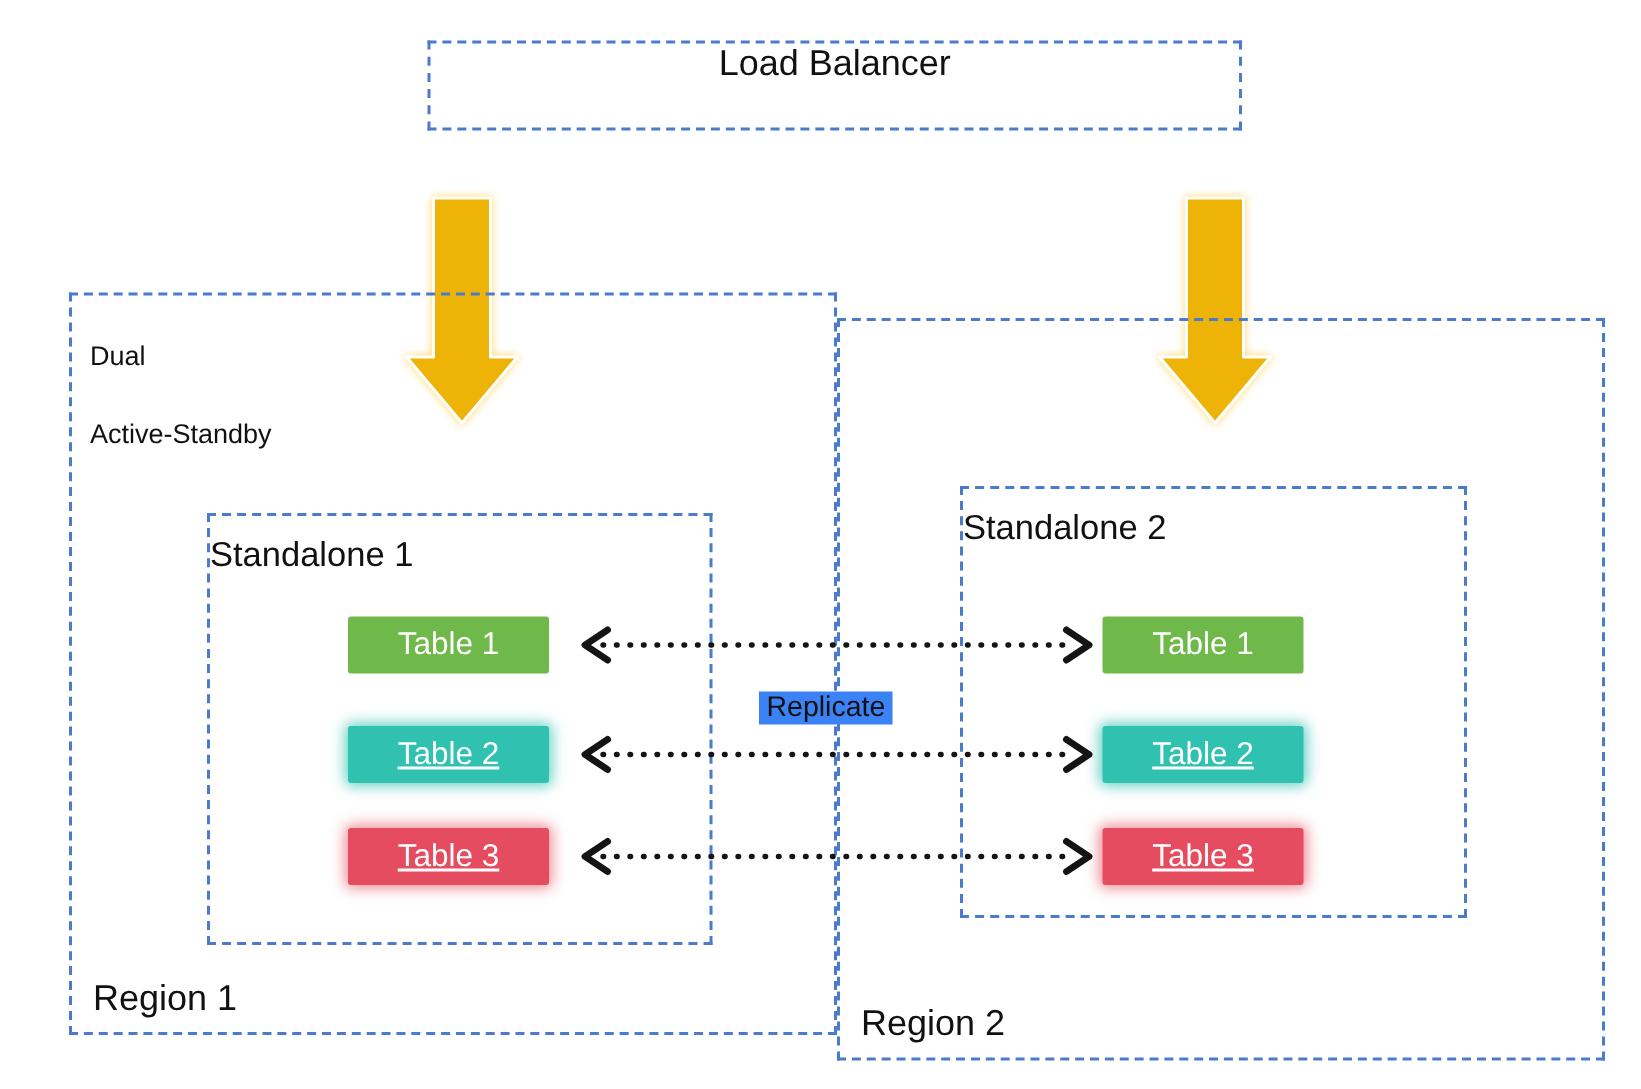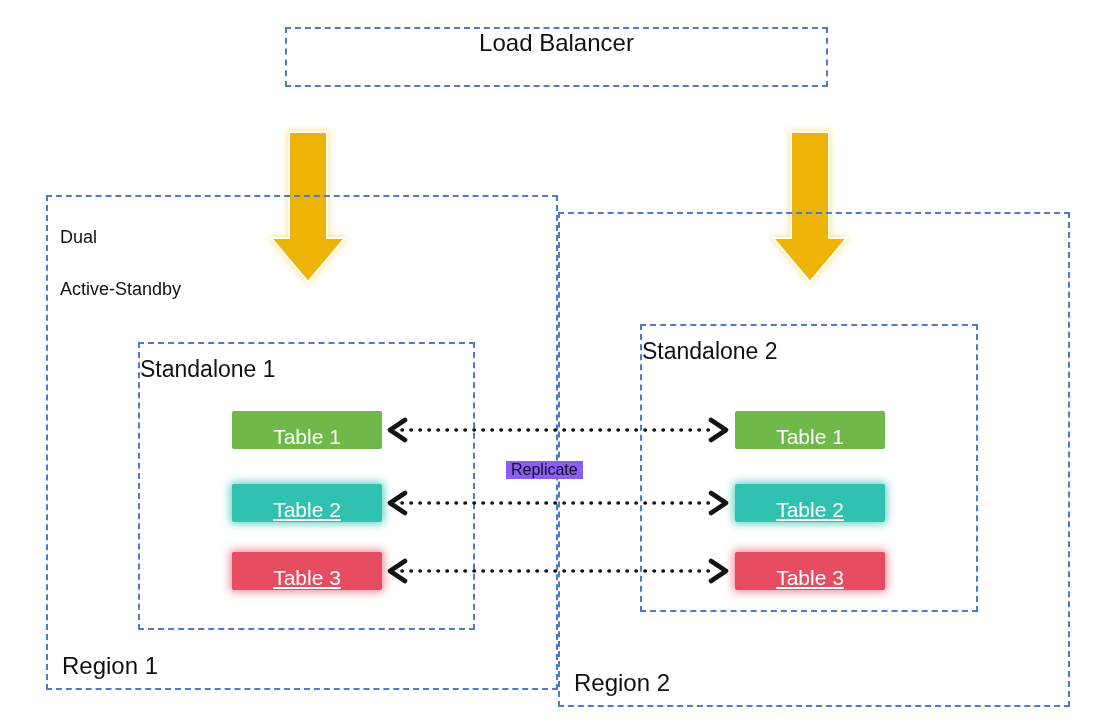--- a/index.html
+++ b/index.html
@@ -38,22 +38,22 @@
   
   #standalone-1 { left: 138px; top: 342px; width: 337px; height: 288px; }
   #standalone-2 { left: 640px; top: 324px; width: 338px; height: 288px; }
   .standalone-title {
     position: absolute; left: 0; top: 12px; width: 100%;
     text-align: left; font-size: 23px;
   }
   
   .table-chip {
     position: absolute;
-    width: 150px; height: 38px;
-    display: flex; align-items: flex-end; justify-content: center;
+    width: 134px; height: 38px;
+    display: flex; align-items: center; justify-content: center;
     color: #ffffff; font-size: 21px;
     border-radius: 2px;
   }
   .chip-row-1 { top: 411px; }
   .chip-row-2 { top: 484px; text-decoration: underline; }
   .chip-row-3 { top: 552px; text-decoration: underline; }
   .chip-left  { left: 232px; }
   .chip-right { left: 735px; }
   .glow-teal { box-shadow: 0 0 9px 2px rgba(49,193,177,0.75); }
   .glow-red  { box-shadow: 0 0 9px 2px rgba(230,76,95,0.65); }
@@ -64,22 +64,22 @@
   .down-arrow svg { filter: drop-shadow(0 0 3px rgba(255,214,100,0.95)); }
   
   .rep-arrow { position: absolute; left: 384px; width: 348px; height: 26px; }
   #rep-arrow-1 { top: 417px; }
   #rep-arrow-2 { top: 490px; }
   #rep-arrow-3 { top: 558px; }
   
   #replicate-label {
     position: absolute; left: 506px; top: 461px;
     padding: 0 5px;
-    background: #8b5cf6;
-    font-size: 16px;
+    background: #3b82f6;
+    font-size: 19px;
     z-index: 5;
   }
 </style>
 </head>
 <body>
 
 <div id="canvas">
 
   <div id="lb-box" class="dashed-box">
     <span>Load Balancer</span>

